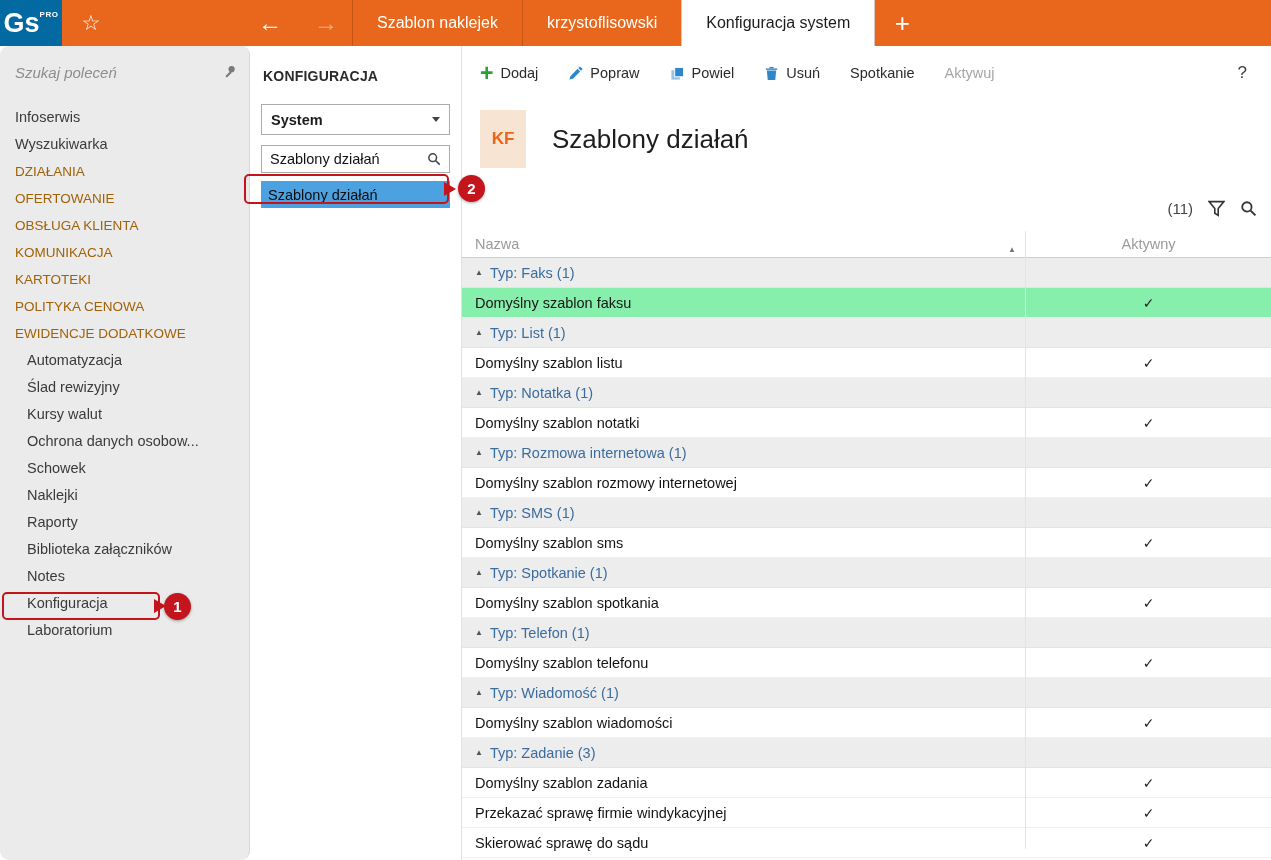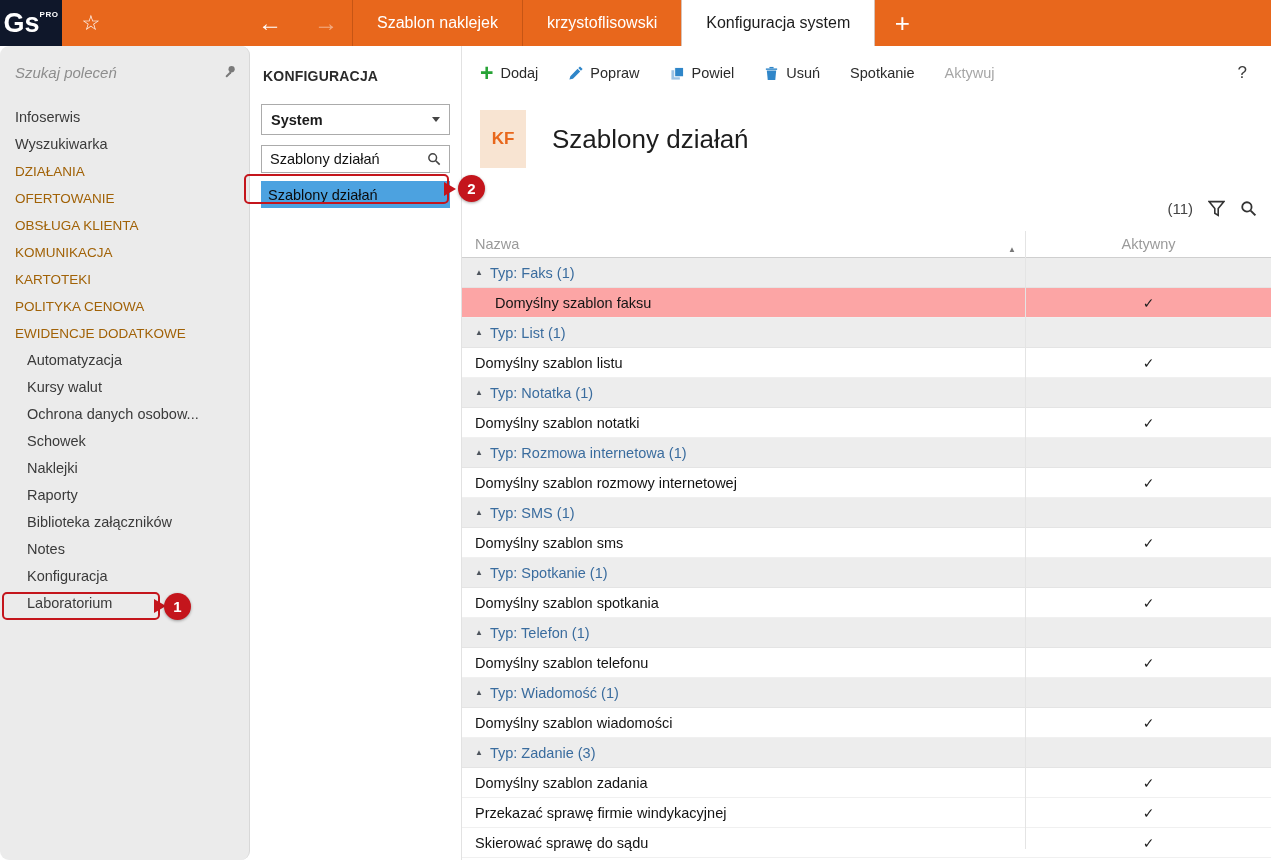--- a/index.html
+++ b/index.html
@@ -5,21 +5,21 @@
   * { box-sizing: border-box; }
   html,body { margin:0; padding:0; }
   body {
     width:1271px; height:860px; overflow:hidden; position:relative;
     font-family:"Liberation Sans", sans-serif; background:#fff;
     -webkit-font-smoothing:antialiased;
   }
 
   
   .topbar { height:46px; background:#E8671C; display:flex; align-items:stretch; color:#fff; }
-  .logo { width:62px; background:#0f172a; display:flex; align-items:center; justify-content:center; font-weight:bold; cursor:pointer; }
+  .logo { width:62px; background:#0369a1; display:flex; align-items:center; justify-content:center; font-weight:bold; cursor:pointer; }
   .logo .g { font-size:27px; line-height:30px; }
   .logo sup { font-size:8px; font-weight:bold; position:relative; top:-9px; letter-spacing:.5px; }
   .star-btn { width:58px; display:flex; align-items:center; justify-content:center; font-size:21px; cursor:pointer; }
   .nav-arrows { margin-left:138px; display:flex; align-items:center; gap:32px; font-size:24px; }
   .arr { cursor:pointer; line-height:1; }
   .arr.fwd { opacity:.45; }
   .tabs { display:flex; margin-left:14px; }
   .tab { padding:0 24px; display:flex; align-items:center; font-size:16px; cursor:pointer; border-left:1px solid rgba(110,40,0,.28); white-space:nowrap; }
   .tab:last-child { border-right:1px solid rgba(110,40,0,.28); }
   .tab.active { background:#fff; color:#1c1c1c; }
@@ -73,21 +73,21 @@
   .sort-tri { position:absolute; right:10px; top:9px; font-size:8px; color:#777; }
   .gh-active { width:245px; text-align:center; cursor:pointer; }
 
   .row { height:30px; display:flex; align-items:center; font-size:14.5px; color:#141414; border-bottom:1px solid #F0F0F0; cursor:pointer; background:#fff; }
   .row .name { flex:1; padding-left:13px; display:flex; align-items:center; gap:7px; overflow:hidden; white-space:nowrap; }
   .row .check { width:245px; text-align:center; font-size:14px; color:#1E1E1E; }
   .row .tri { display:none; font-size:8px; color:#4F565E; }
   .row.group { background:#EDEDED; color:#3A6C9E; border-bottom:1px solid #E4E4E4; }
   .row.group .tri { display:inline; }
   .row.group .check { visibility:hidden; }
-  .row.selected { background:#fca5a5;padding-left:20px; }
+  .row.selected { background:#86efac; }
 
   
   .ann { position:absolute; z-index:30; pointer-events:none; }
   .ann-rect { border:2px solid #C4151C; border-radius:5px; background:transparent; }
   .ann-tail { width:0; height:0; border-top:7px solid transparent; border-bottom:7px solid transparent; border-left:12px solid #C4151C; }
   .ann-badge { width:27px; height:27px; border-radius:50%; background:#C4151C; color:#fff; font-size:15px; font-weight:bold; display:flex; align-items:center; justify-content:center; box-shadow:0 1px 3px rgba(0,0,0,.35); }
   #ann1-rect { left:2px; top:592px; width:158px; height:28px; }
   #ann1-tail { left:154px; top:599px; }
   #ann1-badge { left:164px; top:593px; }
   #ann2-rect { left:244px; top:174px; width:205px; height:30px; }
@@ -140,20 +140,21 @@
     <div class="nav-item item"><span>Infoserwis</span></div>
         <div class="nav-item item"><span>Wyszukiwarka</span></div>
         <div class="nav-item category"><span>DZIAŁANIA</span></div>
         <div class="nav-item category"><span>OFERTOWANIE</span></div>
         <div class="nav-item category"><span>OBSŁUGA KLIENTA</span></div>
         <div class="nav-item category"><span>KOMUNIKACJA</span></div>
         <div class="nav-item category"><span>KARTOTEKI</span></div>
         <div class="nav-item category"><span>POLITYKA CENOWA</span></div>
         <div class="nav-item category"><span>EWIDENCJE DODATKOWE</span></div>
         <div class="nav-item sub"><span>Automatyzacja</span></div>
+        <div class="nav-item sub"><span>Ślad rewizyjny</span></div>
         <div class="nav-item sub"><span>Kursy walut</span></div>
         <div class="nav-item sub"><span>Ochrona danych osobow...</span></div>
         <div class="nav-item sub"><span>Schowek</span></div>
         <div class="nav-item sub"><span>Naklejki</span></div>
         <div class="nav-item sub"><span>Raporty</span></div>
         <div class="nav-item sub"><span>Biblioteka załączników</span></div>
         <div class="nav-item sub"><span>Notes</span></div>
         <div class="nav-item sub current"><span>Konfiguracja</span></div>
         <div class="nav-item sub"><span>Laboratorium</span></div>
       </nav>

